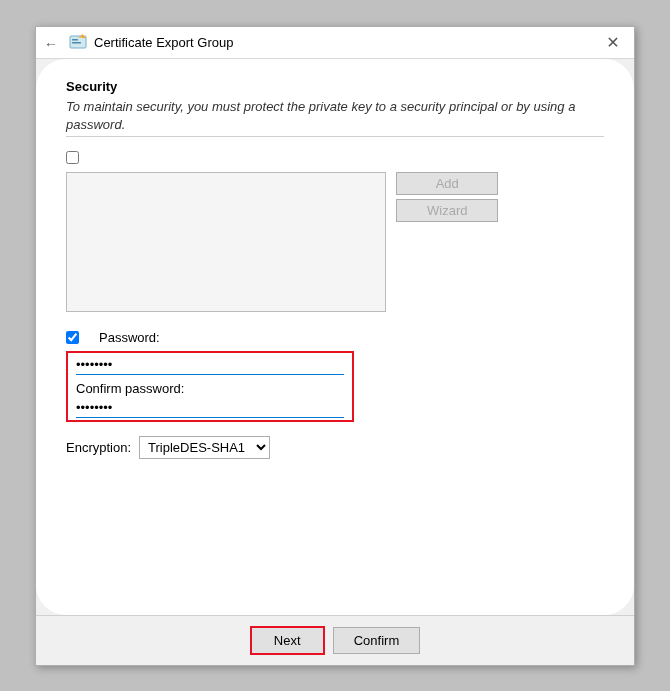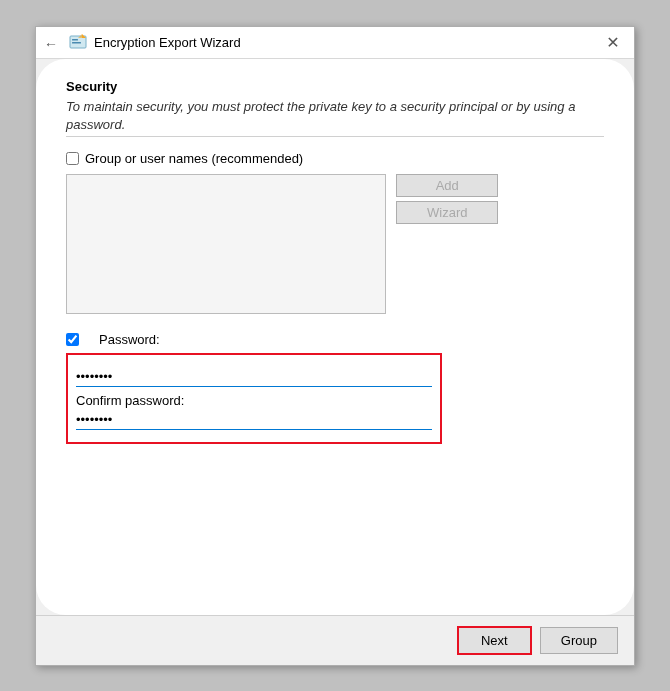--- a/index.html
+++ b/index.html
@@ -129,23 +129,23 @@
       margin-top: 4px;
     }
     .password-checkbox-row {
       display: flex;
       align-items: center;
       gap: 20px;
       margin-bottom: 6px;
     }
     .password-box-outer {
       border: 2px solid #e81123;
-      padding: 12px 8px;
+      padding: 2px 8px;
       margin-bottom: 8px;
-      width: 376px;
+      width: 288px;
     }
     .password-input {
       width: 100%;
       border: none;
       border-bottom: 1px solid #0078d4;
       background: transparent;
       font-size: 13px;
       padding: 2px 0;
       outline: none;
       color: #000;
@@ -168,21 +168,21 @@
       border: 1px solid #adadad;
       background: #ffffff;
       min-width: 130px;
     }
     .footer {
       background: #f0f0f0;
       border-top: 1px solid #d0d0d0;
       height: 50px;
       display: flex;
       align-items: center;
-      justify-content: flex-end;
+      justify-content: center;
       padding: 0 16px;
       gap: 8px;
     }
     .footer-btn {
       background: #e1e1e1;
       border: 1px solid #adadad;
       padding: 5px 20px;
       min-width: 75px;
       cursor: pointer;
       font-size: 13px;
@@ -202,33 +202,32 @@
     <div class="title-bar-left">
       <span class="back-arrow">←</span>
 
       <svg class="wizard-icon" viewBox="0 0 20 20" xmlns="http://www.w3.org/2000/svg">
         <rect x="2" y="4" width="16" height="12" rx="1" fill="#d0e8f0" stroke="#7ab0c8" stroke-width="1"></rect>
         <rect x="4" y="7" width="6" height="1.5" rx="0.5" fill="#4a8ab0"></rect>
         <rect x="4" y="10" width="9" height="1.5" rx="0.5" fill="#4a8ab0"></rect>
         <path d="M14 2 L18 6 L14 6 Z" fill="#f5a623"></path>
         <path d="M14 2 L14 6 L10 6 Z" fill="#f5a623" opacity="0.6"></path>
       </svg>
-      <span class="title-text">Encryption Export Wizard</span>
+      <span class="title-text">Certificate Export Group</span>
     </div>
     <button class="close-btn">✕</button>
   </div>
 
   <div class="content">
     <div class="section-title">Security</div>
     <div class="section-desc">To maintain security, you must protect the private key to a security principal or by using a password.</div>
     <hr class="divider">
 
     <div class="checkbox-row">
       <input type="checkbox" style="">
-      <label>Group or user names (recommended)</label>
     </div>
 
     <div class="list-area">
       <div class="list-box"></div>
       <div class="list-buttons">
         <button class="btn disabled" disabled="">Add</button>
         <button class="btn disabled" disabled="">Wizard</button>
       </div>
     </div>
 
@@ -238,19 +237,26 @@
         <label>Password:</label>
       </div>
 
       <div class="password-box-outer">
         <input type="password" class="password-input" value="••••••••" style="">
         <span class="confirm-label">Confirm password:</span>
         <input type="password" class="password-input" value="••••••••" style="">
       </div>
     </div>
 
+    <div class="encryption-row">
+      <label>Encryption:</label>
+      <select class="encryption-select">
+        <option>TripleDES-SHA1</option>
+        <option>AES256-SHA256</option>
+      </select>
+    </div>
   </div>
 
   <div class="footer">
     <button class="footer-btn next-btn">Next</button>
-    <button class="footer-btn">Group</button>
+    <button class="footer-btn">Confirm</button>
   </div>
 </div>
 
 </body></html>

